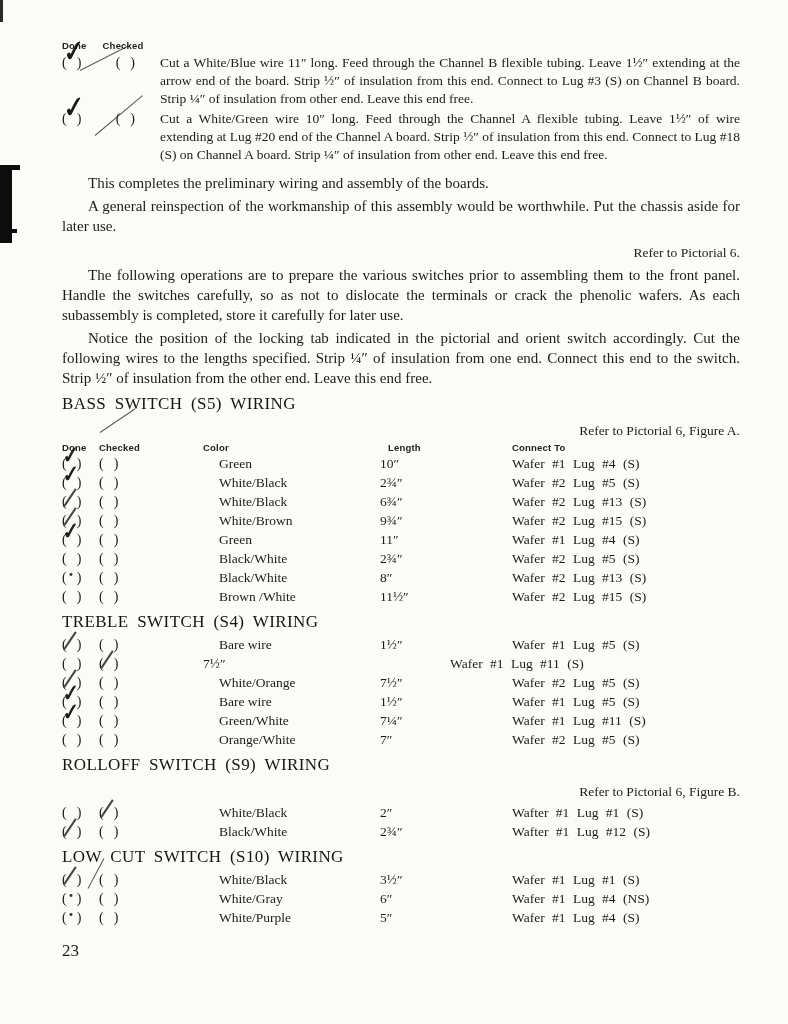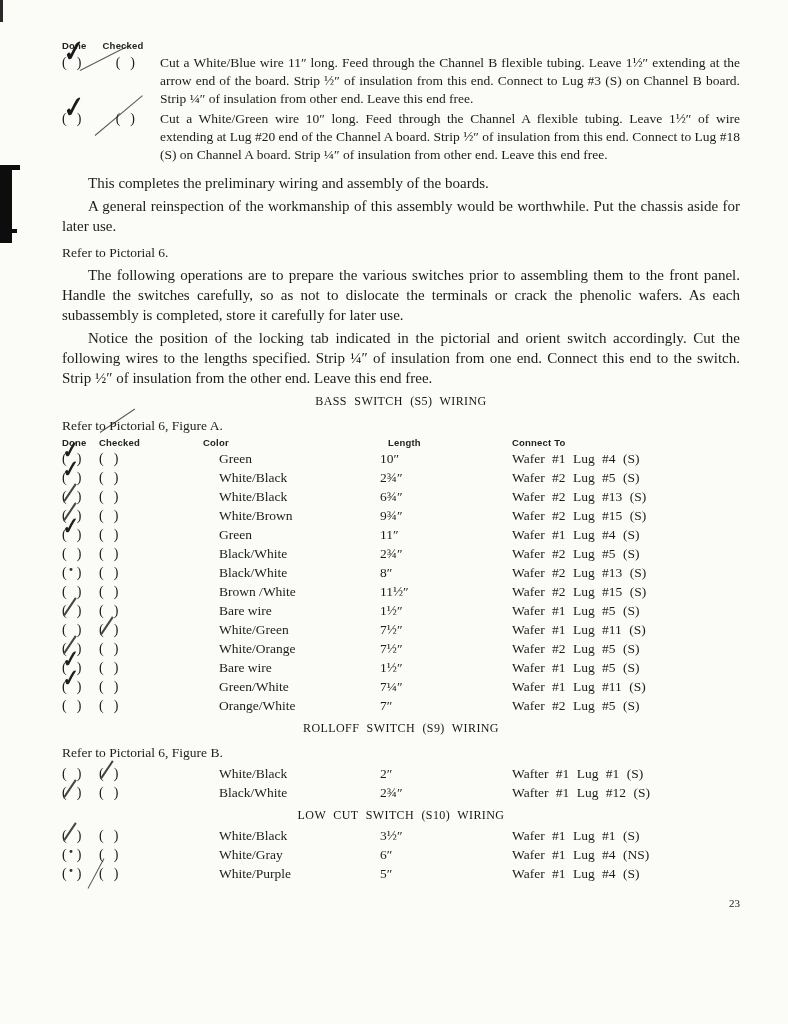--- a/index.html
+++ b/index.html
@@ -52,40 +52,40 @@
     content:"";position:absolute;left:7px;top:-5px;width:1.6px;height:21px;
     background:#454545;transform:rotate(34deg);
   }
   .mark-dot::after{
     content:"·";position:absolute;left:6px;top:-2px;
     font-size:18px;font-weight:bold;color:#333;
   }
   
   .para{font-size:15px;line-height:20px;text-align:justify;margin:3px 0 3px 0;text-indent:26px;}
   .para.first{margin-top:9px;}
-  .refer{font-size:13.5px;line-height:19px;margin:7px 0 2px 0;}
+  .refer{font-size:13.5px;line-height:19px;margin:7px 0 2px 0;text-align:right;}
   
   .section-title{
-    text-align:center;font-size:12px;letter-spacing:.4px;word-spacing:4px;
+    font-size:17px;letter-spacing:.4px;word-spacing:4px;
     margin:6px 0 3px 0;color:#151515;
   }
   .thead,.trow{
     display:grid;
     grid-template-columns:37px 104px 177px 62px 1fr;
     align-items:baseline;
   }
   .thead{margin:2px 0 1px 0;}
   .thead .mini-label{display:block;}
   .thead .len-h{padding-left:8px;}
   .trow{font-size:13.5px;line-height:19px;}
   .cell-length{text-align:left;}
   .cell-connect{padding-left:70px;word-spacing:4px;white-space:nowrap;}
   .cell-color{white-space:nowrap;margin-left:16px;}
   
-  .page-number{text-align:right;font-size:11px;margin-top:14px;}
+  .page-number{text-align:left;font-size:17px;margin-top:14px;}
 </style>
 </head>
 <body>
 
 <div class="edge-sliver"></div>
 <div class="margin-mark"></div>
 <div class="pencil" style="left:80px;top:70px;width:54px;transform:rotate(-27deg);"></div>
 <div class="pencil" style="left:95px;top:135px;width:62px;transform:rotate(-40deg);"></div>
 <div class="pencil" style="left:100px;top:432px;width:42px;transform:rotate(-34deg);"></div>
 <div class="pencil" style="left:88px;top:888px;width:34px;transform:rotate(-62deg);"></div>
@@ -183,31 +183,31 @@
     <div class="trow">
       <span><span class="paren">(&nbsp;&nbsp;)</span></span>
       <span><span class="paren">(&nbsp;&nbsp;)</span></span>
       <span class="cell-color">Brown /White</span>
       <span class="cell-length">11½″</span>
       <span class="cell-connect">Wafer #2 Lug #15 (S)</span>
     </div>
   </div>
 
   <div>
+    <div class="section-title">TREBLE SWITCH (S4) WIRING</div>
     <div class="trow">
       <span><span class="paren mark-slash">(&nbsp;&nbsp;)</span></span>
       <span><span class="paren">(&nbsp;&nbsp;)</span></span>
       <span class="cell-color">Bare wire</span>
       <span class="cell-length">1½″</span>
       <span class="cell-connect">Wafer #1 Lug #5 (S)</span>
     </div>
     <div class="trow">
       <span><span class="paren">(&nbsp;&nbsp;)</span></span>
       <span><span class="paren mark-slash">(&nbsp;&nbsp;)</span></span>
-      <span class="cell-color">White/Green</span>
       <span class="cell-length">7½″</span>
       <span class="cell-connect">Wafer #1 Lug #11 (S)</span>
     </div>
     <div class="trow">
       <span><span class="paren mark-slash">(&nbsp;&nbsp;)</span></span>
       <span><span class="paren">(&nbsp;&nbsp;)</span></span>
       <span class="cell-color">White/Orange</span>
       <span class="cell-length">7½″</span>
       <span class="cell-connect">Wafer #2 Lug #5 (S)</span>
     </div>

